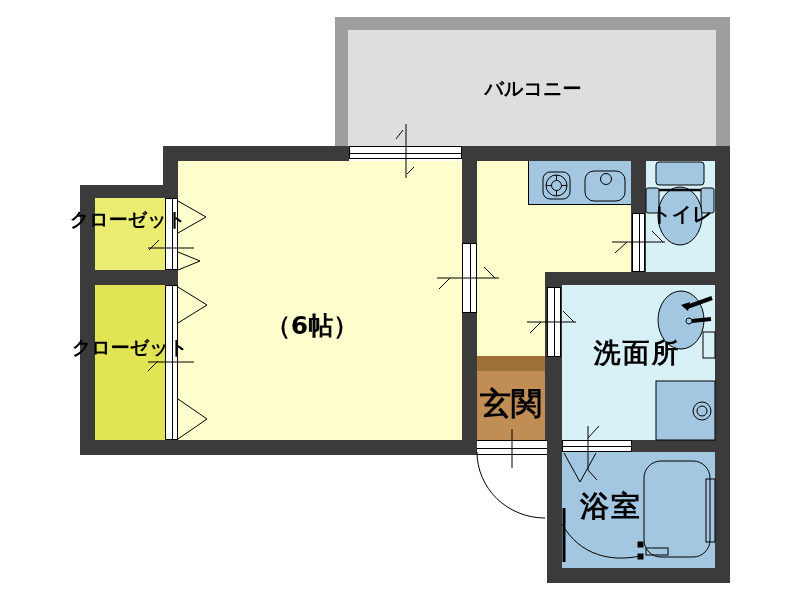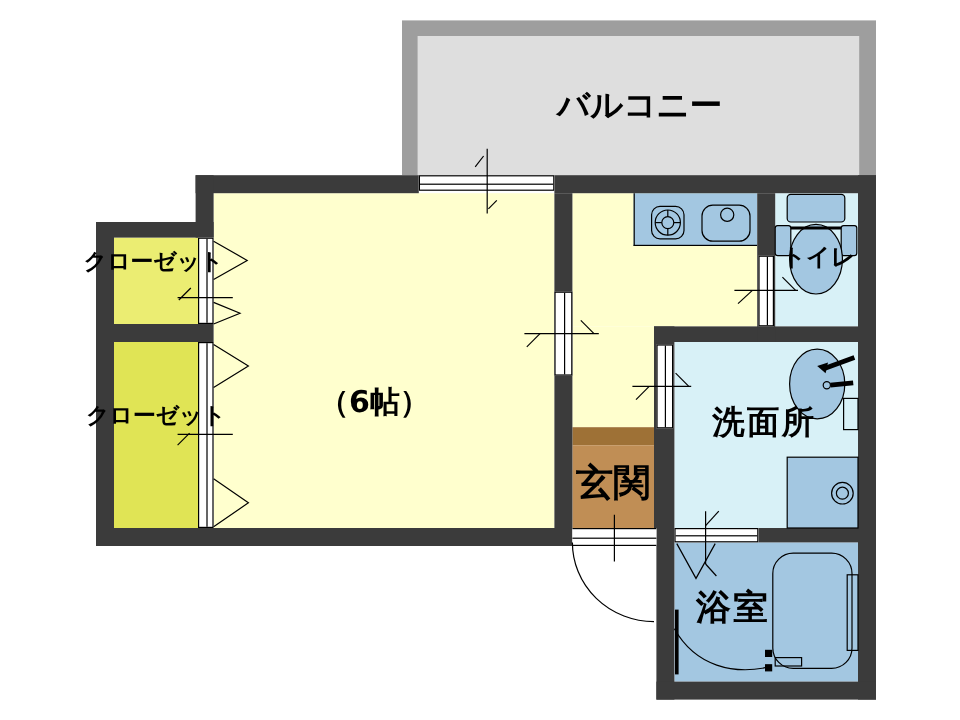--- a/index.html
+++ b/index.html
@@ -149,22 +149,22 @@
       <rect x="638" y="542" width="5" height="5" fill="#000"></rect>
       <rect x="638" y="554" width="5" height="5" fill="#000"></rect>
       <rect x="646" y="548" width="22" height="7"></rect>
     </g>
     <g>
       <path d="M 562 524 C 580 556 612 562 640 556"></path>
       <line x1="564" y1="508" x2="564" y2="562" stroke-width="3"></line>
     </g>
   </svg>
 
-  <div class="lbl" style="left:533px;top:88px;font-size:27px;">バルコニー</div>
+  <div class="lbl" style="left:533px;top:88px;font-size:19px;">バルコニー</div>
   <div class="lbl" style="left:128px;top:219px;font-size:19px;">クローゼット</div>
   <div class="lbl" style="left:130px;top:347px;font-size:19px;">クローゼット</div>
-  <div class="lbl" style="left:312px;top:335px;font-size:25px;text-align:center;">（6帖）</div>
+  <div class="lbl" style="left:312px;top:325px;font-size:25px;text-align:center;">（6帖）</div>
   <div class="lbl" style="left:511px;top:403px;font-size:31px;text-align:center;">玄関</div>
   <div class="lbl" style="left:682px;top:214px;font-size:20px;">トイレ</div>
   <div class="lbl" style="left:637px;top:352px;font-size:27px;letter-spacing:2px;">洗面所</div>
   <div class="lbl" style="left:611px;top:506px;font-size:29px;letter-spacing:2px;">浴室</div>
 
 </div>
 
 </body></html>

